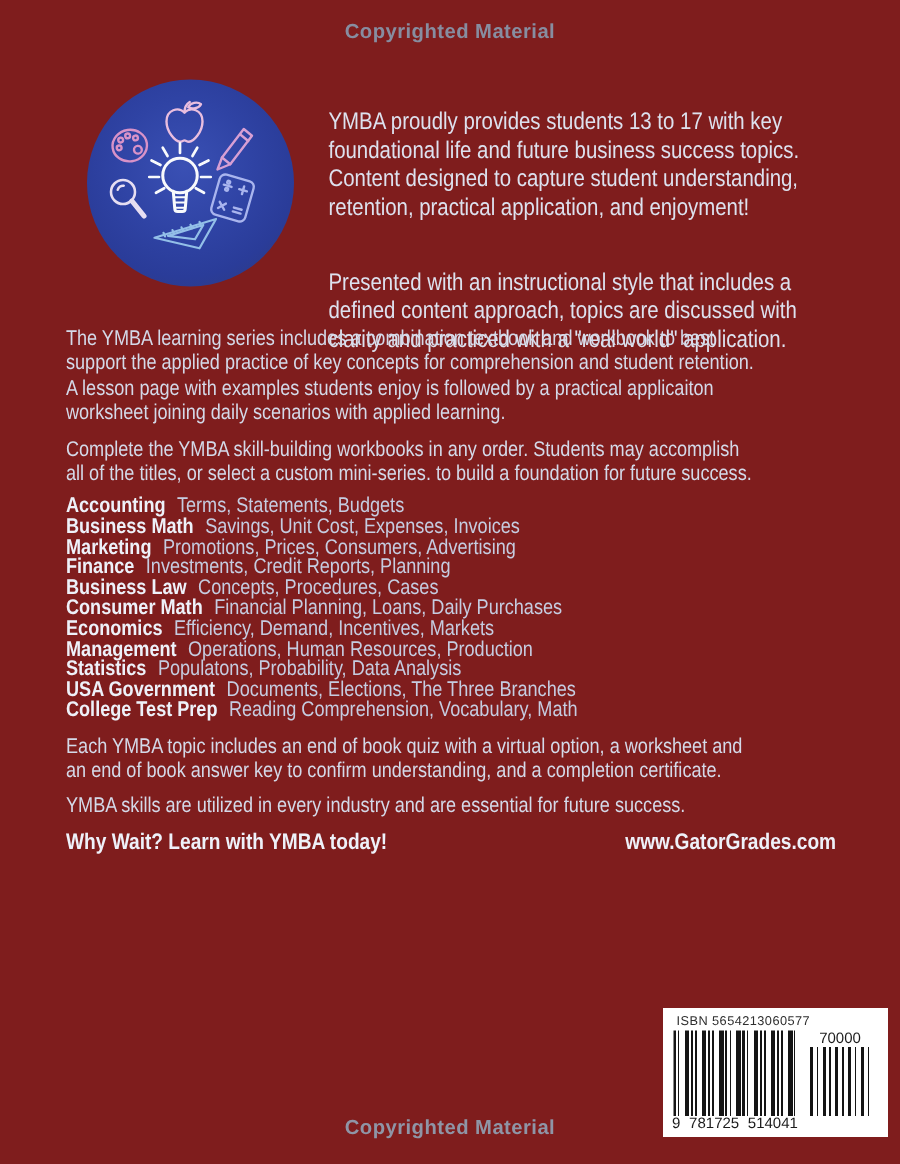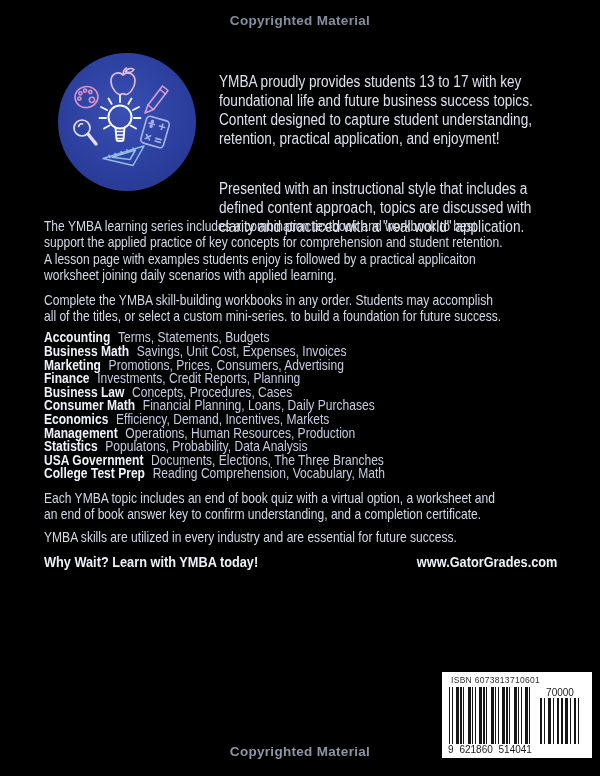--- a/index.html
+++ b/index.html
@@ -1,18 +1,18 @@
 <!DOCTYPE html>
 <html><head>
 <meta charset="utf-8">
 <style>
   html,body{margin:0;padding:0;background:#2a2f4d;}
   .page{
     position:relative;width:600px;height:776px;overflow:hidden;
-    background:#000000;
+    background:#7f1d1d;
     font-family:"Liberation Sans","DejaVu Sans",sans-serif;
     -webkit-font-smoothing:antialiased;
   }
   .banner{
     position:absolute;left:0;width:600px;text-align:center;
     font-size:13.5px;font-weight:600;letter-spacing:.3px;color:#878da0;
   }
   .banner.top{top:13px;}
   .banner.bottom{top:744px;color:#8f95a6;}
 
@@ -195,22 +195,22 @@
 an end of book answer key to confirm understanding, and a completion certificate.</p>
     <p class="p4">YMBA skills are utilized in every industry and are essential for future success.</p>
 
     <div class="footer-line">
       <span>Why Wait? Learn with YMBA today!</span>
       <span>www.GatorGrades.com</span>
     </div>
   </div>
 
   <div class="barcode-box">
-    <div class="isbn-label">ISBN 6073813710601</div>
+    <div class="isbn-label">ISBN 5654213060577</div>
     <div class="bars main-bars"></div>
-    <div class="digits">9 621860 514041</div>
+    <div class="digits">9 781725 514041</div>
     <div class="addon-num">70000</div>
     <div class="addon-bars"></div>
   </div>
 
   <div class="banner bottom">Copyrighted Material</div>
 
 </div>
 
 </body></html>

